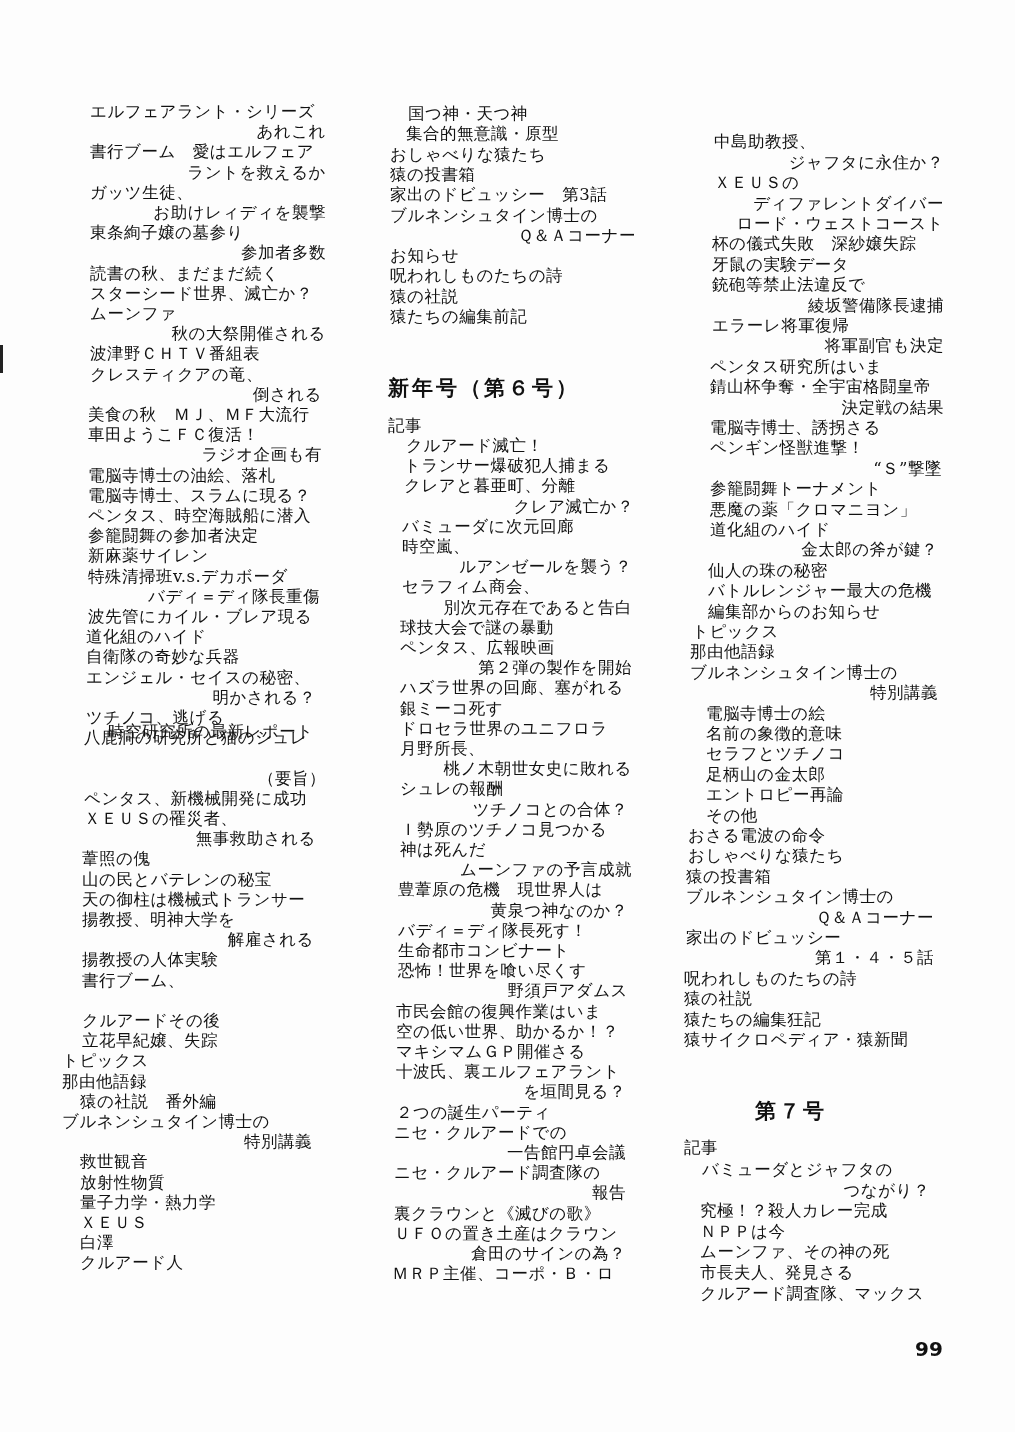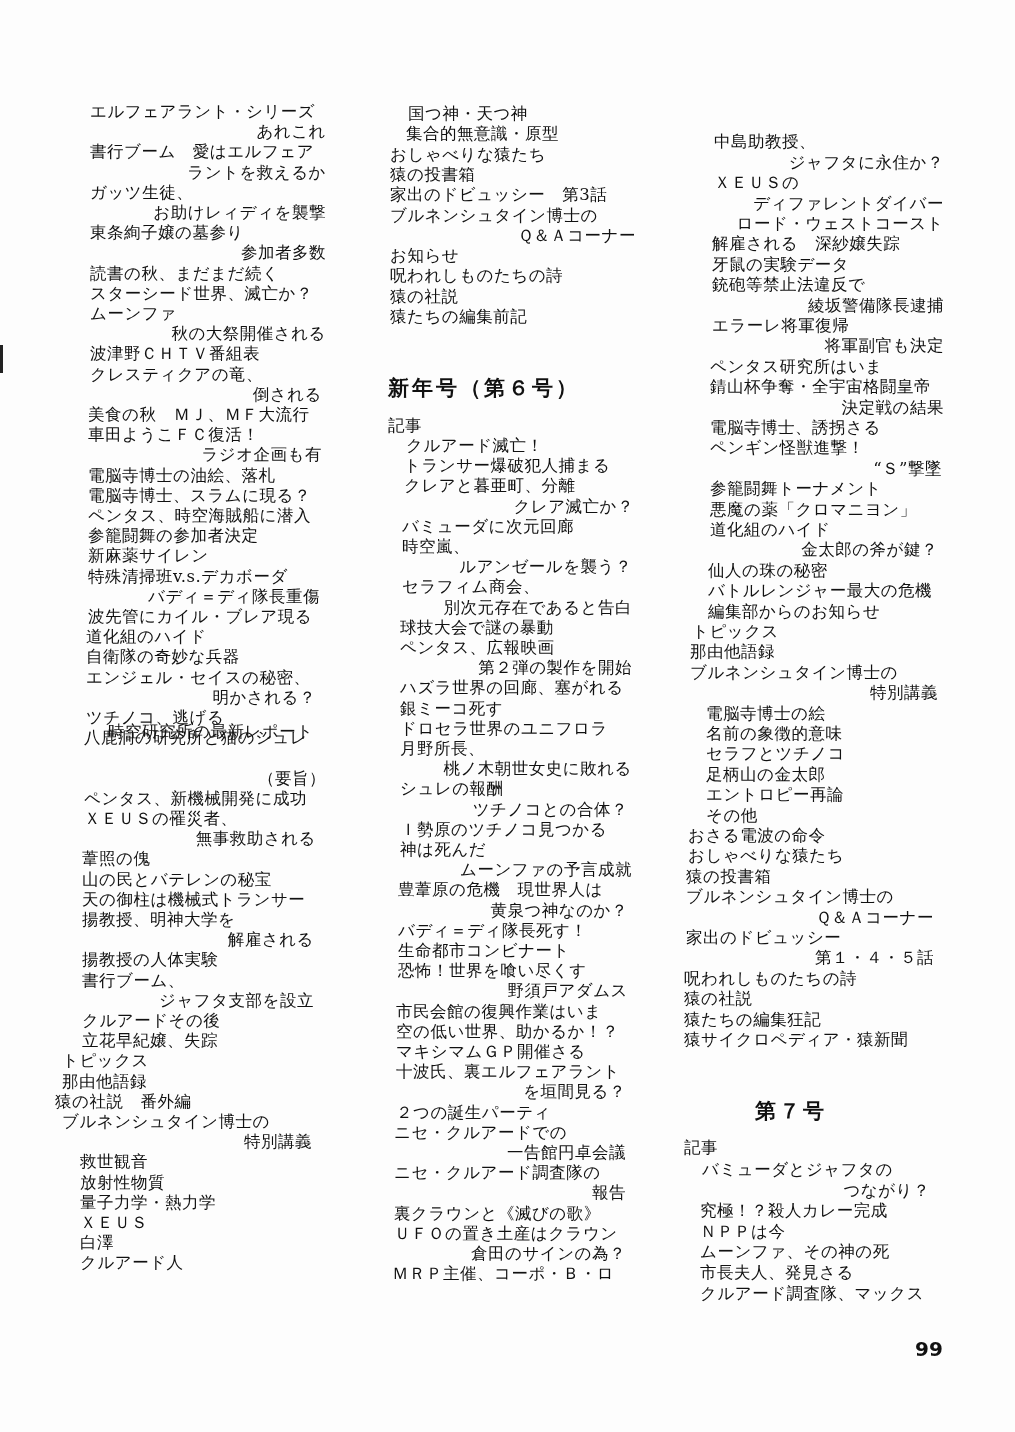--- a/index.html
+++ b/index.html
@@ -68,26 +68,25 @@
     <div class="line" style="left: 84px; top: 788.8px;">ペンタス、新機械開発に成功</div>
     <div class="line" style="left: 84px; top: 809px;">ＸＥＵＳの罹災者、</div>
     <div class="line r" style="left: 16px; width: 300px; top: 829.2px;">無事救助される</div>
     <div class="line" style="left: 82px; top: 849.4px;">葦照の傀</div>
     <div class="line" style="left: 82px; top: 869.6px;">山の民とバテレンの秘宝</div>
     <div class="line" style="left: 82px; top: 889.8px;">天の御柱は機械式トランサー</div>
     <div class="line" style="left: 82px; top: 910px;">揚教授、明神大学を</div>
     <div class="line r" style="left: 14px; width: 300px; top: 930.2px;">解雇される</div>
     <div class="line" style="left: 82px; top: 950.4px;">揚教授の人体実験</div>
     <div class="line" style="left: 82px; top: 970.6px;">書行ブーム、</div>
-    <div class="line r" style="left: 14px; width: 300px; top: 990.8px;">ジャフタ支部を設立</div>
     <div class="line" style="left: 82px; top: 1011px;">クルアードその後</div>
     <div class="line" style="left: 82px; top: 1031.2px;">立花早紀嬢、失踪</div>
     <div class="line" style="left: 62px; top: 1051.4px;">トピックス</div>
     <div class="line" style="left: 62px; top: 1071.6px;">那由他語録</div>
-    <div class="line" style="left: 55px; top: 1091.8px;">猿の社説　番外編</div>
+    <div class="line" style="left: 80px; top: 1091.8px;">猿の社説　番外編</div>
     <div class="line" style="left: 62px; top: 1112px;">ブルネンシュタイン博士の</div>
     <div class="line r" style="left: 12px; width: 300px; top: 1132.2px;">特別講義</div>
     <div class="line" style="left: 80px; top: 1152.4px;">救世観音</div>
     <div class="line" style="left: 80px; top: 1172.6px;">放射性物質</div>
     <div class="line" style="left: 80px; top: 1192.8px;">量子力学・熱力学</div>
     <div class="line" style="left: 80px; top: 1213px;">ＸＥＵＳ</div>
     <div class="line" style="left: 80px; top: 1233.2px;">白澤</div>
     <div class="line" style="left: 80px; top: 1253.4px;">クルアード人</div>
     <div class="line" style="left: 408px; top: 104px;">国つ神・天つ神</div>
     <div class="line" style="left: 406px; top: 124.3px;">集合的無意識・原型</div>
@@ -140,21 +139,21 @@
     <div class="line r" style="left: 326px; width: 300px; top: 1183.4px;">報告</div>
     <div class="line" style="left: 394px; top: 1203.6px;">裏クラウンと《滅びの歌》</div>
     <div class="line" style="left: 394px; top: 1223.8px;">ＵＦＯの置き土産はクラウン</div>
     <div class="line r" style="left: 326px; width: 300px; top: 1244px;">倉田のサインの為？</div>
     <div class="line" style="left: 392px; top: 1264.2px;">ＭＲＰ主催、コーポ・Ｂ・ロ</div>
     <div class="line" style="left: 714px; top: 132.4px;">中島助教授、</div>
     <div class="line r" style="left: 644px; width: 300px; top: 152.8px;">ジャフタに永住か？</div>
     <div class="line" style="left: 714px; top: 173.2px;">ＸＥＵＳの</div>
     <div class="line r" style="left: 644px; width: 300px; top: 214px;">ロード・ウェストコースト</div>
     <div class="line r" style="left: 644px; width: 300px; top: 193.6px;">ディファレントダイバー</div>
-    <div class="line" style="left: 712px; top: 234.4px;">解雇される　深紗嬢失踪</div>
+    <div class="line" style="left: 712px; top: 234.4px;">杯の儀式失敗　深紗嬢失踪</div>
     <div class="line" style="left: 712px; top: 254.8px;">牙鼠の実験データ</div>
     <div class="line" style="left: 712px; top: 275.2px;">銃砲等禁止法違反で</div>
     <div class="line r" style="left: 644px; width: 300px; top: 295.6px;">綾坂警備隊長逮捕</div>
     <div class="line" style="left: 712px; top: 316px;">エラーレ将軍復帰</div>
     <div class="line r" style="left: 644px; width: 300px; top: 336.4px;">将軍副官も決定</div>
     <div class="line" style="left: 710px; top: 356.8px;">ペンタス研究所はいま</div>
     <div class="line" style="left: 710px; top: 377.2px;">錆山杯争奪・全宇宙格闘皇帝</div>
     <div class="line r" style="left: 644px; width: 300px; top: 397.6px;">決定戦の結果</div>
     <div class="line" style="left: 710px; top: 418px;">電脳寺博士、誘拐さる</div>
     <div class="line" style="left: 710px; top: 438.4px;">ペンギン怪獣進撃！</div>

